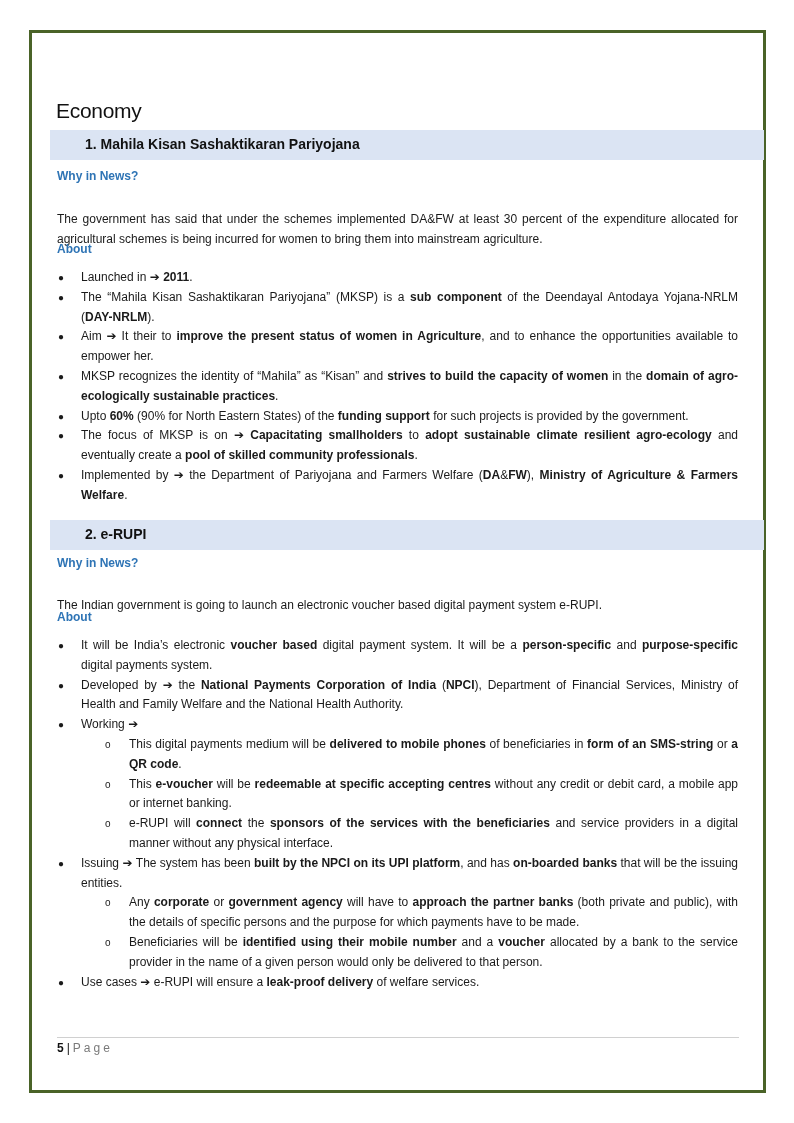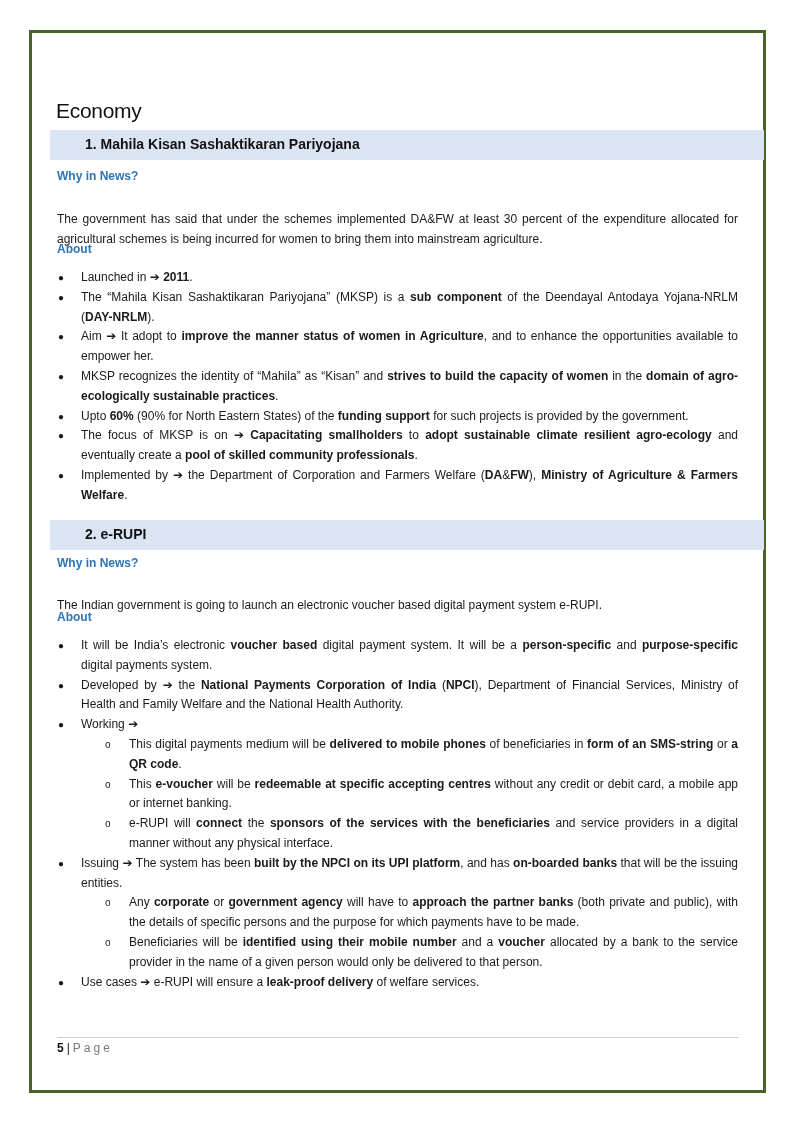--- a/index.html
+++ b/index.html
@@ -37,25 +37,25 @@
 <div class="band" style="top:130px;">
   <span class="band-label">1. Mahila Kisan Sashaktikaran Pariyojana</span>
 </div>
 <div class="sub" style="top:169px;">Why in News?</div>
 <div class="para" style="top:194px;">The government has said that under the schemes implemented DA&amp;FW at least 30 percent of the expenditure allocated for agricultural schemes is being incurred for women to bring them into mainstream agriculture.</div>
 <div class="sub" style="top:242px;">About</div>
 
 <ul class="blist" style="top:268px;">
   <li><span class="dot">●</span><span>Launched in </span><b>➔ </b><b class="u">2011</b><span>.</span></li>
   <li><span class="dot">●</span><span>The “Mahila Kisan Sashaktikaran Pariyojana” (MKSP) is a </span><b class="u">sub component</b><span> </span><span class="u">of</span><span> the Deendayal Antodaya Yojana-NRLM (</span><b class="u">DAY-NRLM</b><span>).</span></li>
-  <li><span class="dot">●</span><span>Aim </span><b>➔ </b><span>It adopt to </span><b class="u">improve the manner status of women in Agriculture</b><span>, and to enhance the opportunities available to empower her.</span></li>
+  <li><span class="dot">●</span><span>Aim </span><b>➔ </b><span>It their to </span><b class="u">improve the present status of women in Agriculture</b><span>, and to enhance the opportunities available to empower her.</span></li>
   <li><span class="dot">●</span><span>MKSP recognizes the identity of “Mahila” as “Kisan” and </span><b class="u">strives to build the capacity of women</b><span> in the </span><b class="u">domain of agro-ecologically sustainable practices</b><span>.</span></li>
   <li><span class="dot">●</span><span>Upto </span><b class="u">60%</b><span> (90% for North Eastern States) of the </span><b class="u">funding support</b><span> for such projects is provided by the government.</span></li>
   <li><span class="dot">●</span><span>The focus of MKSP is on </span><b>➔ </b><b class="u">Capacitating smallholders</b><span> to </span><b class="u">adopt sustainable climate resilient agro-ecology</b><span> and eventually create a </span><b class="u">pool of skilled community professionals</b><span>.</span></li>
-  <li><span class="dot">●</span><span>Implemented by </span><b>➔ </b><span>the Department of Corporation and Farmers Welfare (</span><b class="u">DA</b><span>&amp;</span><b class="u">FW</b><span>), </span><b class="u">Ministry of Agriculture &amp; Farmers Welfare</b><span>.</span></li>
+  <li><span class="dot">●</span><span>Implemented by </span><b>➔ </b><span>the Department of Pariyojana and Farmers Welfare (</span><b class="u">DA</b><span>&amp;</span><b class="u">FW</b><span>), </span><b class="u">Ministry of Agriculture &amp; Farmers Welfare</b><span>.</span></li>
 </ul>
 
 <div class="band" style="top:520px;">
   <span class="band-label">2. e-RUPI</span>
 </div>
 <div class="sub" style="top:556px;">Why in News?</div>
 <div class="para" style="top:580px;">The Indian government is going to launch an electronic voucher based digital payment system e-RUPI.</div>
 <div class="sub" style="top:610px;">About</div>
 
 <ul class="blist" style="top:636px;">

